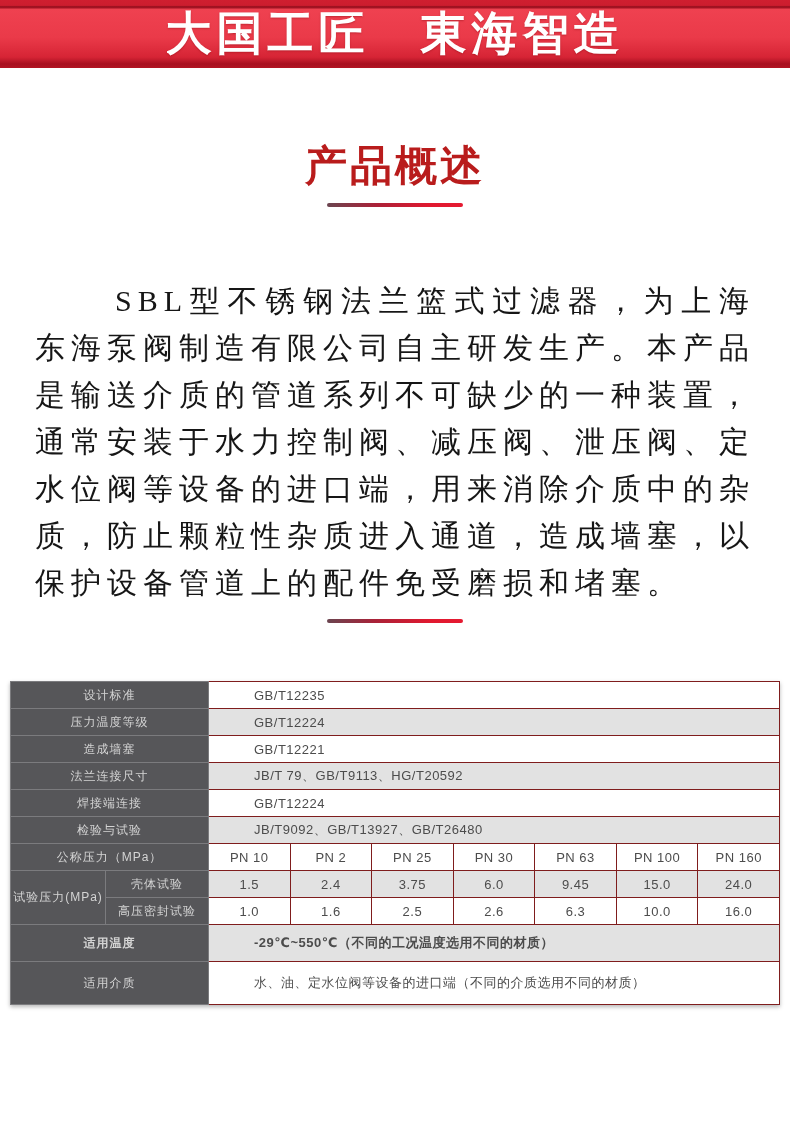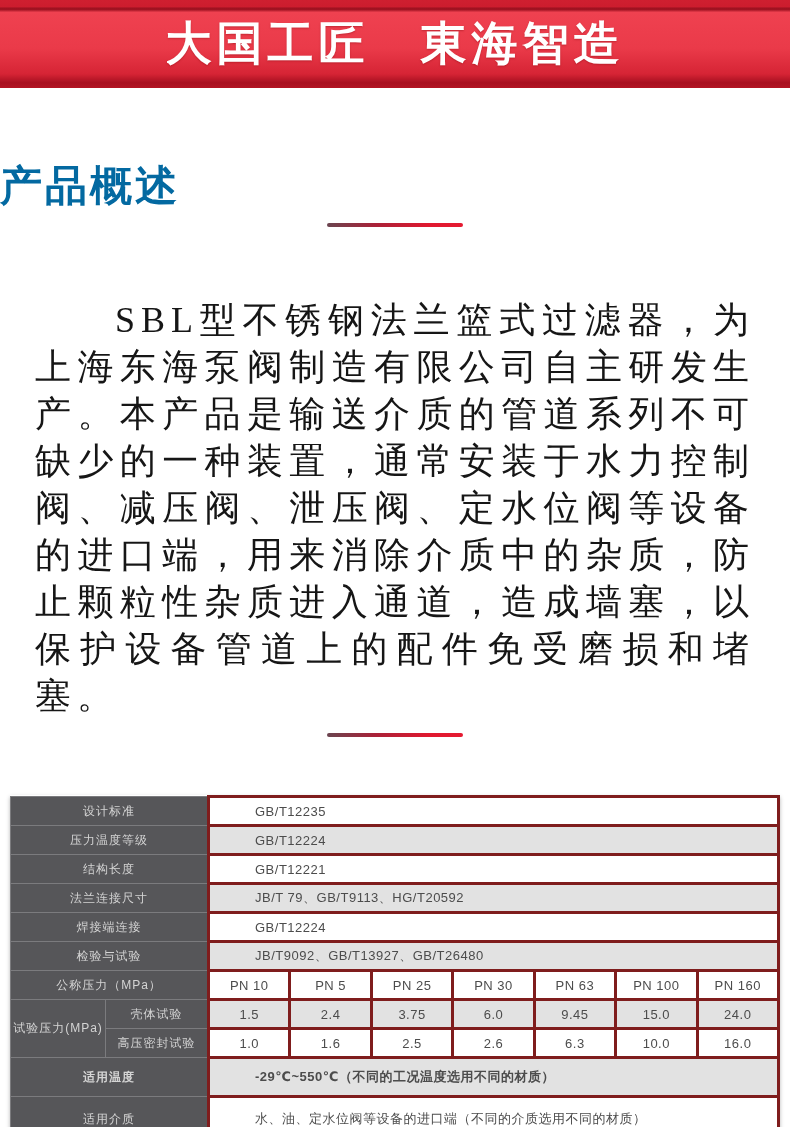--- a/index.html
+++ b/index.html
@@ -6,21 +6,21 @@
   .page{
     position:relative;
     width:790px;height:1127px;
     background:#ffffff;
     overflow:hidden;
     font-family:"Liberation Sans","DejaVu Sans",sans-serif;
   }
 
   
   .banner{
-    width:790px;height:88px;
+    width:790px;height:68px;
     background:linear-gradient(180deg,
       #cf1f30 0%, #cc1d2e 8%,
       #9e1220 9%, #a01322 11%,
       #ef4150 14%,
       #ea3a49 55%,
       #d62435 84%,
       #a81020 94%,
       #b21423 100%);
     display:flex;align-items:center;justify-content:center;
   }
@@ -29,42 +29,42 @@
     font-size:46px;
     font-weight:700;
     letter-spacing:5px;
     text-shadow:0 1px 2px rgba(120,0,10,0.35);
     white-space:nowrap;
   }
 
   
   .sec-title{
     margin:0;
-    text-align:left;
+    text-align:center;
     font-size:42px;
     font-weight:700;
-    color:#0369a1;
+    color:#b91c1c;
     letter-spacing:3px;
     line-height:1.15;
   }
   .title-underline{
     width:136px;height:4px;
     margin:13px auto 0;
     background:linear-gradient(90deg,#6a4550 0%,#a92238 35%,#e0182f 75%,#e51a31 100%);
     border-radius:2px;
   }
   .sec-overview-title{margin-top:74px;}
   .sec-specs-title{margin-top:48px;}
 
   
   .overview{
     margin:70px 35px 0;
     width:720px;
     font-family:"Liberation Serif","DejaVu Serif",serif;
-    font-size:36px;
+    font-size:30px;
     line-height:47px;
     letter-spacing:6px;
     color:#161616;
     text-align:justify;
     text-align-last:left;
     text-indent:80px;
   }
 
   
   .spec{
@@ -80,21 +80,21 @@
     color:#d4d4d4;
     font-size:12px;
     letter-spacing:1px;
     text-align:center;
     border:1px solid #7b7b7e;
   }
   .vl{
     color:#4c4c4c;
     font-size:13px;
     letter-spacing:0.5px;
-    border:3px solid #7f1d1d;
+    border:1px solid #7f1d1d;
   }
   .left{text-align:left;padding-left:45px;}
   .c{text-align:center;}
   .bg-w{background:#ffffff;}
   .bg-g{background:#e2e2e2;}
   tr.h24 td{height:24px;}
   tr.h34 td{height:34px;font-weight:bold;}
   tr.h40 td{height:40px;margin-left:48px;}
 </style>
 </head>
@@ -124,40 +124,40 @@
       <tbody>
         <tr class="h24">
           <td colspan="2" class="hd">设计标准</td>
           <td colspan="7" class="vl left bg-w">GB/T12235</td>
         </tr>
         <tr class="h24">
           <td colspan="2" class="hd">压力温度等级</td>
           <td colspan="7" class="vl left bg-g">GB/T12224</td>
         </tr>
         <tr class="h24">
-          <td colspan="2" class="hd">结构长度</td>
+          <td colspan="2" class="hd">造成墙塞</td>
           <td colspan="7" class="vl left bg-w">GB/T12221</td>
         </tr>
         <tr class="h24">
           <td colspan="2" class="hd">法兰连接尺寸</td>
           <td colspan="7" class="vl left bg-g">JB/T 79、GB/T9113、HG/T20592</td>
         </tr>
         <tr class="h24">
           <td colspan="2" class="hd">焊接端连接</td>
           <td colspan="7" class="vl left bg-w">GB/T12224</td>
         </tr>
         <tr class="h24">
           <td colspan="2" class="hd">检验与试验</td>
           <td colspan="7" class="vl left bg-g">JB/T9092、GB/T13927、GB/T26480</td>
         </tr>
 
         <tr class="h24">
           <td colspan="2" class="hd">公称压力（MPa）</td>
           <td class="vl c bg-w">PN 10</td>
-          <td class="vl c bg-w">PN 5</td>
+          <td class="vl c bg-w">PN 2</td>
           <td class="vl c bg-w">PN 25</td>
           <td class="vl c bg-w">PN 30</td>
           <td class="vl c bg-w">PN 63</td>
           <td class="vl c bg-w">PN 100</td>
           <td class="vl c bg-w">PN 160</td>
         </tr>
 
         <tr class="h24">
           <td rowspan="2" class="hd">试验压力(MPa)</td>
           <td class="hd">壳体试验</td>

